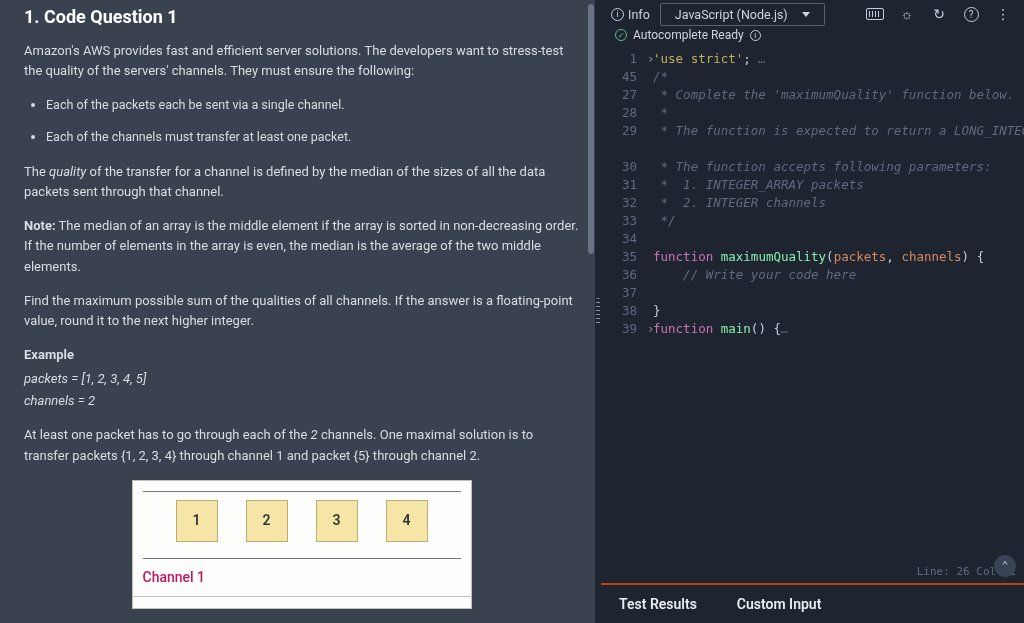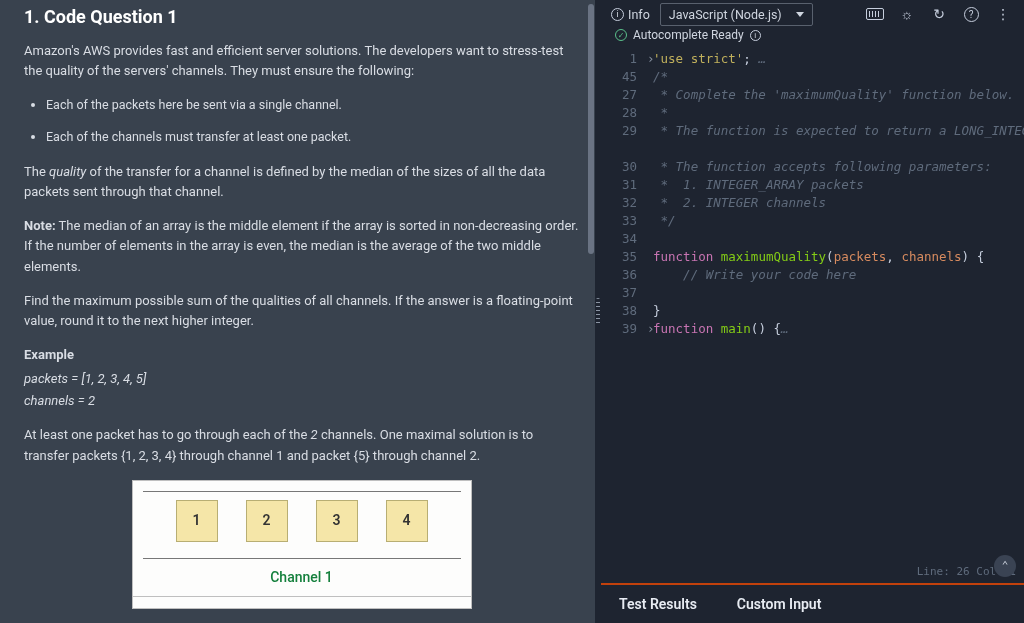--- a/index.html
+++ b/index.html
@@ -16,64 +16,64 @@
 .prose ul{margin:4px 0 16px 0;padding-left:22px}
 .prose li{margin:0 0 12px 0;font-size:12.5px;color:#d9dde4}
 .prose em{}
 .prose strong{font-weight:700}
 .example-label{font-weight:700;font-size:13px;margin:6px 0 4px 0}
 .example-line{font-style:italic;font-size:13px;margin:0 0 2px 0}
 .illus{margin:14px auto 0 auto;width:340px}
 .illus-card{background:#fdfdfc;border:1px solid #bfbfbf;padding:10px 10px 0 10px}
 .ch-row{display:flex;justify-content:center;gap:28px;padding:8px 0 16px 0;border-top:1px solid #777;border-bottom:1px solid #777}
 .pkt{width:42px;height:42px;background:#f5e6a8;border:1px solid #b8ae73;display:flex;align-items:center;justify-content:center;font-weight:600;color:#333;font-size:14px}
-.ch-name{text-align:center;color:#15803d;font-size:14px;padding:8px 0;font-weight:500}
+.ch-name{color:#be185d;font-size:14px;padding:8px 0;font-weight:500}
 .illus-card2{background:#fdfdfc;border:1px solid #bfbfbf;border-top:none;height:12px}
 .lscroll{position:absolute;right:0;top:0;width:8px;height:100%;}
 .lscroll-thumb{position:absolute;right:1px;top:4px;width:6px;height:250px;background:#6a7383;border-radius:3px}
 
 .topbar{display:flex;align-items:center;height:28px;padding:0 10px;gap:10px;color:#cfd5df;font-size:12.5px}
 .info-link{display:flex;align-items:center;gap:4px;cursor:pointer}
 .info-icon{width:13px;height:13px;border:1px solid #c6cedd;border-radius:50%;display:flex;align-items:center;justify-content:center;font-size:9px}
-.lang-select{display:flex;align-items:center;gap:8px;background:#1e2430;border:1px solid #59616e;padding:3px 8px;border-radius:2px;font-size:12.5px}
+.lang-select{display:flex;align-items:center;gap:8px;background:#1e2430;border:1px solid #59616e;padding:3px 14px;border-radius:2px;font-size:12.5px}
 .chev{width:0;height:0;border-left:4px solid transparent;border-right:4px solid transparent;border-top:5px solid #cfd5df;margin-left:6px}
 .topbar-spacer{flex:1}
 .topbar-icon{width:22px;height:18px;display:flex;align-items:center;justify-content:center;cursor:pointer;color:#c6cedd;font-size:14px}
 .autoc{display:flex;align-items:center;gap:6px;padding:0 10px 4px 14px;font-size:12px;color:#cfd5df}
 .check{width:12px;height:12px;border-radius:50%;border:1px solid #5abf8b;display:flex;align-items:center;justify-content:center;color:#5abf8b;font-size:8px}
 .editor{flex:1;position:relative;background:#1e2430;font-family:Menlo,Consolas,monospace;font-size:12.5px;line-height:18px;overflow:hidden}
 .gutter{position:absolute;left:0;top:0;width:44px;text-align:right;color:#5f6b7c;padding-top:4px}
 .gutter div{height:18px;padding-right:8px}
 .fold{position:absolute;left:46px;color:#8a94a3}
 .code{position:absolute;left:52px;top:4px;right:4px;white-space:pre;color:#c6cedd}
 .code div{height:18px}
 .kw{color:#c874b2}
 .str{color:#c0b05c}
-.fn{color:#84cc16}
+.fn{color:#86efac}
 .id{color:#d78b5f}
 .cm{color:#5f6b7c;font-style:italic}
 .pn{color:#c6cedd}
 .expand{position:absolute;right:8px;bottom:6px;width:22px;height:22px;border-radius:50%;background:#3a4353;display:flex;align-items:center;justify-content:center;font-size:11px;color:#cfd5df;cursor:pointer}
 .line-ind{position:absolute;right:8px;bottom:2px;font-size:11px;color:#5f6b7c;font-family:Menlo,Consolas,monospace}
 .tabs{display:flex;align-items:center;height:40px;border-top:2px solid #c2410c;padding:0 18px;gap:40px}
 .tab{font-size:14px;font-weight:600;color:#e8ecf3;cursor:pointer}
 .ic-kbd{width:18px;height:12px;border:1.5px solid #c6cedd;border-radius:2px;position:relative}
 .ic-kbd::after{content:"";position:absolute;left:2px;top:2px;right:2px;bottom:2px;background:repeating-linear-gradient(to right,#c6cedd 0 1px,transparent 1px 3px)}
 </style>
 </head>
 <body>
 
 <div class="app">
   <div class="left">
     <div class="left-inner">
       <div class="q-title">1. Code Question 1</div>
       <div class="prose">
         <p>Amazon's AWS provides fast and efficient server solutions. The developers want to stress-test the quality of the servers' channels. They must ensure the following:</p>
         <ul>
-          <li>Each of the packets here be sent via a single channel.</li>
+          <li>Each of the packets each be sent via a single channel.</li>
           <li>Each of the channels must transfer at least one packet.</li>
         </ul>
         <p><span>The </span><em>quality</em><span> of the transfer for a channel is defined by the median of the sizes of all the data packets sent through that channel.</span></p>
         <p><strong>Note:</strong><span>  The median of an array is the middle element if the array is sorted in non-decreasing order. If the number of elements in the array is even, the median is the average of the two middle elements.</span></p>
         <p>Find the maximum possible sum of the qualities of all channels.  If the answer is a floating-point value, round it to the next higher integer.</p>
         <div class="example-label">Example</div>
         <div class="example-line">packets = [1, 2, 3, 4, 5]</div>
         <div class="example-line" style="margin-bottom:14px">channels = 2</div>
         <p><span>At least one packet has to go through each of the </span><em>2</em><span> channels. One maximal solution is to transfer packets {1, 2, 3, 4} through channel 1 and packet {5} through channel 2.</span></p>
         <div class="illus">

